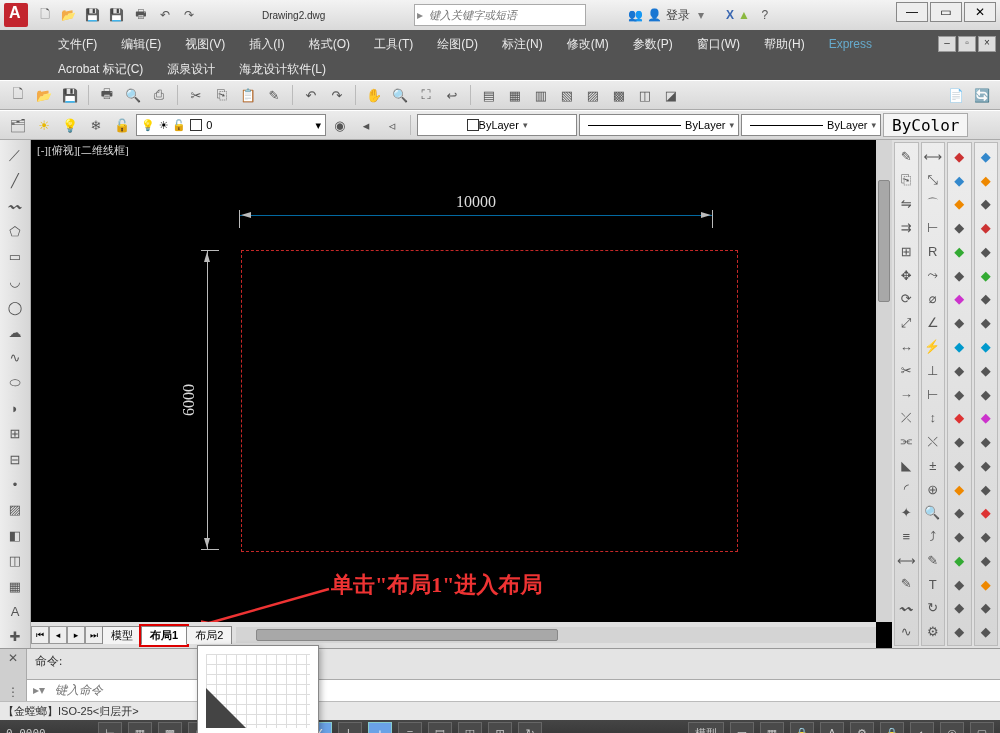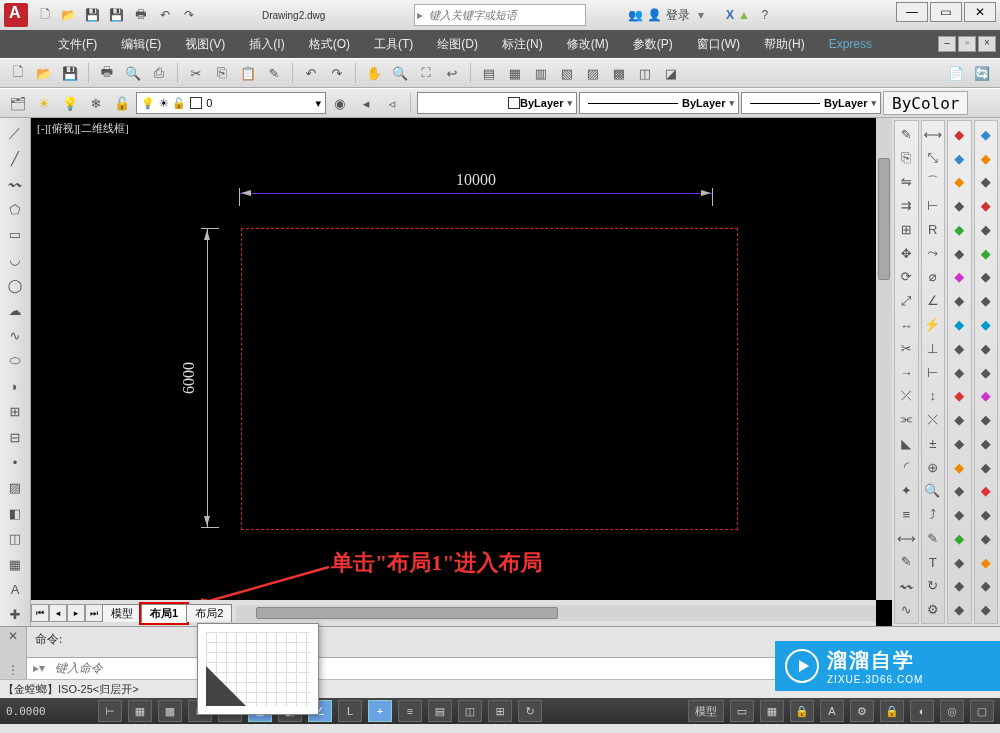--- a/index.html
+++ b/index.html
@@ -22,31 +22,31 @@
 .menubar .mi{color:#eaeaea;padding:4px 12px;font-size:12px;}
 .mdi-ctl{position:absolute;right:4px;top:6px;display:flex;gap:2px;}
 .mdi-ctl div{width:16px;height:14px;border:1px solid #999;background:#ddd;font-size:10px;line-height:12px;text-align:center;color:#333;}
 .menubar2{height:22px;background:#535353;display:flex;align-items:center;padding-left:46px;gap:0;}
 .menubar2 .mi{color:#eaeaea;padding:2px 12px;font-size:12px;}
 
 .toolbar{height:28px;background:linear-gradient(#ececec,#d8d8d8);border-top:1px solid #fff;border-bottom:1px solid #aaa;display:flex;align-items:center;gap:2px;padding:0 6px;}
 .toolbar .sep{width:1px;height:20px;background:#bbb;margin:0 4px;}
 .tbtn{width:22px;height:22px;border:1px solid transparent;display:flex;align-items:center;justify-content:center;color:#555;font-size:13px;}
 .layer-combo{height:20px;min-width:180px;border:1px solid #888;background:#fff;display:flex;align-items:center;padding:0 4px;font-size:11px;gap:4px;}
-.combo{height:20px;border:1px solid #888;background:#fff;display:flex;align-items:center;padding:0 4px;font-size:11px;justify-content:flex-end;font-weight:bold;}
+.combo{height:20px;border:1px solid #888;background:#fff;display:flex;align-items:center;padding:0 4px;font-size:11px;justify-content:center;}
 .combo .arrow{font-size:9px;color:#555;margin-left:4px;}
 .bylayer-line{flex:1;border-top:1px solid #000;margin:0 4px;}
 .bycolor{height:22px;padding:0 8px;border:1px solid #aaa;background:#f5f5f5;font-size:16px;font-family:monospace;display:flex;align-items:center;}
 
 .workrow{display:flex;height:508px;}
 .left-tb{width:30px;background:linear-gradient(90deg,#ededed,#d6d6d6);border-right:1px solid #aaa;display:flex;flex-direction:column;align-items:center;padding-top:4px;gap:3px;}
 .left-tb .tbtn{width:22px;height:22px;}
 .viewport{flex:1;background:#000;position:relative;padding-left:40px;}
 .vp-label{position:absolute;left:6px;top:3px;color:#dcdcdc;font-size:11px;font-family:SimSun;}
-.dim-h{position:absolute;left:208px;top:75px;right:179px;height:1px;background:#6d28d9;}
+.dim-h{position:absolute;left:208px;top:75px;right:179px;height:1px;background:#0369a1;}
 .dim-h:before,.dim-h:after{content:"";position:absolute;top:-5px;width:1px;height:18px;background:#bbb;}
 .dim-h:before{left:0;} .dim-h:after{right:0;}
 .dim-h-arrow-l,.dim-h-arrow-r{position:absolute;top:-3px;width:0;height:0;border-top:3px solid transparent;border-bottom:3px solid transparent;}
 .dim-h-arrow-l{left:2px;border-right:10px solid #bbb;}
 .dim-h-arrow-r{right:2px;border-left:10px solid #bbb;}
 .dim-h-text{position:absolute;left:50%;top:-22px;transform:translateX(-50%);color:#ddd;font-size:16px;font-family:"Times New Roman";}
 .dim-v{position:absolute;left:176px;top:110px;width:1px;height:300px;background:#bbb;}
 .dim-v:before,.dim-v:after{content:"";position:absolute;left:-6px;height:1px;width:18px;background:#bbb;}
 .dim-v:before{top:0;} .dim-v:after{bottom:0;}
 .dim-v-arrow-t,.dim-v-arrow-b{position:absolute;left:-3px;width:0;height:0;border-left:3px solid transparent;border-right:3px solid transparent;}
@@ -148,20 +148,25 @@
     <div class="mi">窗口(W)</div>
     <div class="mi">帮助(H)</div>
     <div class="mi" style="color:#6ac;">Express</div>
     <div class="mdi-ctl">
       <div>–</div>
       <div>▫</div>
       <div>×</div>
     </div>
   </div>
 
+  <div class="menubar2">
+    <div class="mi">Acrobat 标记(C)</div>
+    <div class="mi">源泉设计</div>
+    <div class="mi">海龙设计软件(L)</div>
+  </div>
 
   <div class="toolbar">
     <div class="tbtn">🗋</div>
     <div class="tbtn">📂</div>
     <div class="tbtn">💾</div>
     <div class="sep"></div>
     <div class="tbtn">🖶</div>
     <div class="tbtn">🔍</div>
     <div class="tbtn">⎙</div>
     <div class="sep"></div>
@@ -445,21 +450,14 @@
     <div class="sbtn">▦</div>
     <div class="sbtn">🔒</div>
     <div class="sbtn">A</div>
     <div class="sbtn">⚙</div>
     <div class="sbtn">🔒</div>
     <div class="sbtn">◐</div>
     <div class="sbtn">◎</div>
     <div class="sbtn">▢</div>
   </div>
 
-  <div class="watermark">
-    <div class="play"></div>
-    <div>
-      <div class="big">溜溜自学</div>
-      <div class="small">ZIXUE.3D66.COM</div>
-    </div>
-  </div>
 
 </div>
 
 </body></html>

